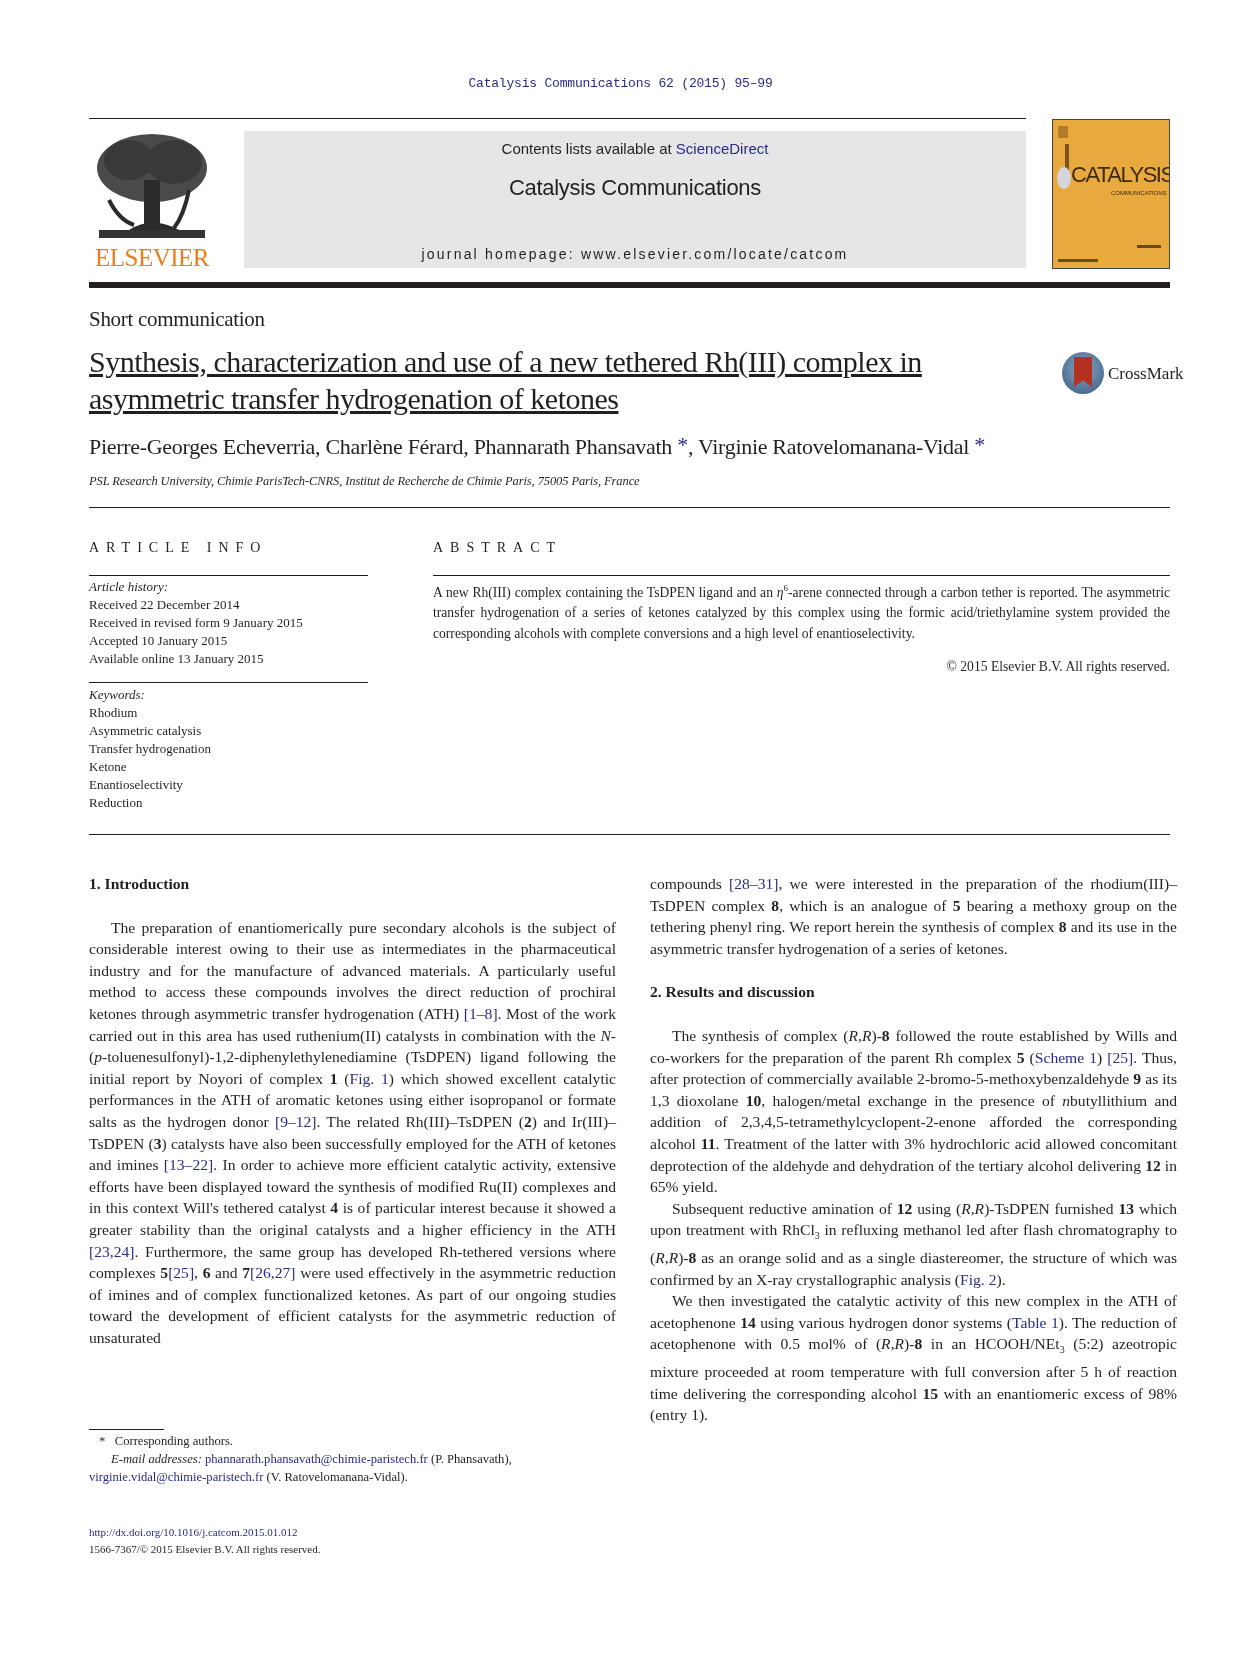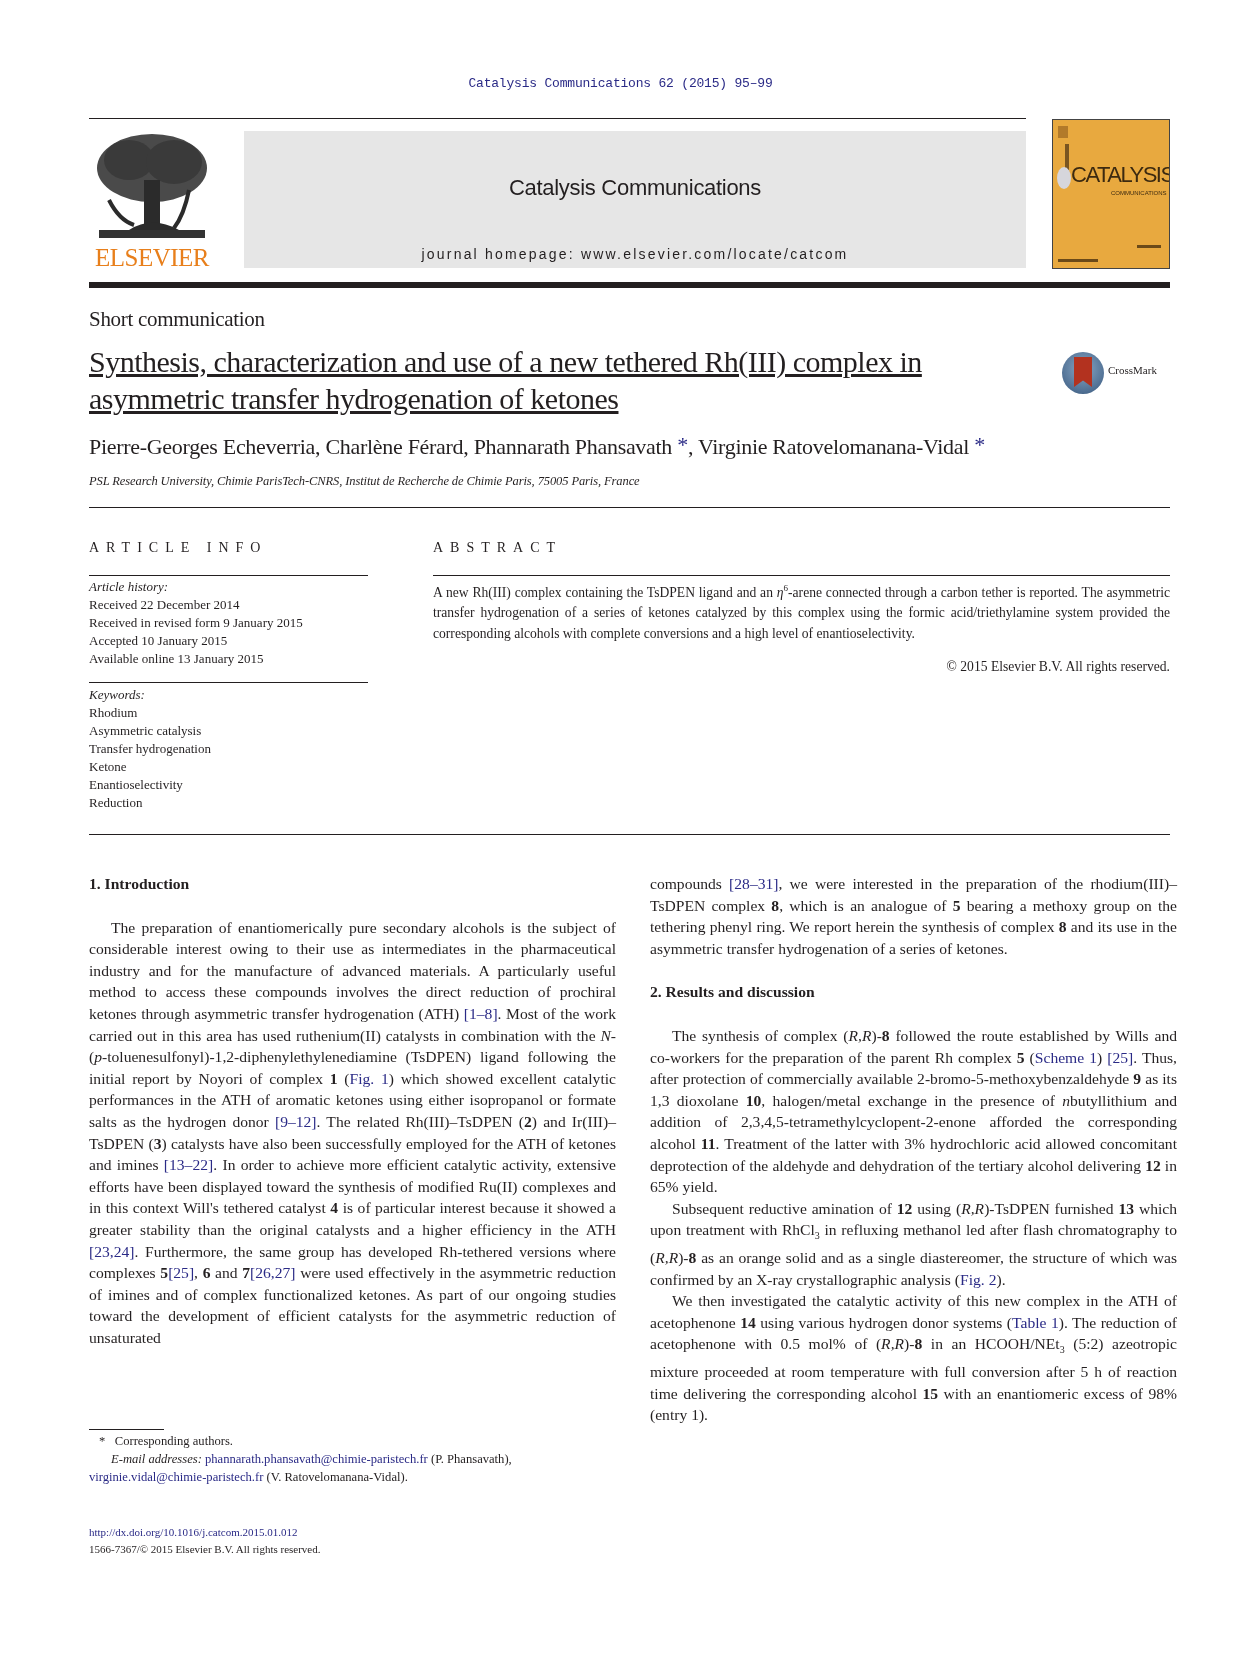--- a/index.html
+++ b/index.html
@@ -32,21 +32,21 @@
   .cover .c-sd { position:absolute; bottom: 20px; right: 8px; width: 24px; height: 3px; background:#6b4a18; }
   .rule-thick { top: 282px; left: 89px; width: 1081px; height: 6px; background: #231f20; }
 
   .section-type { top: 307px; left: 89px; font-size: 21px; font-family:"Liberation Serif", serif; letter-spacing:-0.3px; }
   .title { top: 343px; left: 89px; width: 930px; font-size: 30px; line-height: 37px; letter-spacing: -0.5px; }
   .crossmark { top: 352px; left: 1062px; width: 130px; height: 46px; }
   .crossmark .cm-circle { position:absolute; left:0; top:0; width: 42px; height: 42px; border-radius: 50%;
         background: radial-gradient(circle at 50% 40%, #8aa9c7 0%, #4f6f93 70%, #32506f 100%); }
   .crossmark .cm-ribbon { position:absolute; left: 12px; top: 5px; width: 18px; height: 30px; background:#b3321f;
         clip-path: polygon(0 0,100% 0,100% 100%,50% 78%,0 100%); }
-  .crossmark .cm-label { position:absolute; left: 46px; top: 12px; font-size: 11px; font-family: "Liberation Serif", serif; }
+  .crossmark .cm-label { position:absolute; left: 46px; top: 12px; font-size: 17px; font-family: "Liberation Serif", serif; }
   .authors { top: 432px; left: 89px; font-size: 22px; letter-spacing: -0.3px; white-space: nowrap; }
   .authors .star { color: #2a2a86; font-size: 22px; vertical-align: 2px; }
   .affil { top: 474px; left: 89px; font-size: 12.5px; font-style: italic; letter-spacing: -0.1px; }
   .rule-affil { top: 507px; left: 89px; width: 1081px; height: 1px; background:#231f20; }
 
   .ai-head { top: 540px; left: 89px; font-size: 14px; letter-spacing: 7px; font-family:"Liberation Serif", serif; }
   .ai-rule1 { top: 575px; left: 89px; width: 279px; height: 1px; background:#231f20; }
   .ai-block { left: 89px; font-size: 13px; line-height: 18px; }
   .ai-block .lbl { font-style: italic; }
   .ai-rule2 { top: 682px; left: 89px; width: 279px; height: 1px; background:#231f20; }
@@ -82,20 +82,23 @@
       <path d="M40 100 Q63 85 90 100 Z" fill="#2b2b2b"></path>
       <rect x="10" y="100" width="106" height="8" fill="#333"></rect>
       <path d="M20 70 Q30 90 45 95" stroke="#2b2b2b" stroke-width="4" fill="none"></path>
       <path d="M100 60 Q95 85 85 98" stroke="#2b2b2b" stroke-width="4" fill="none"></path>
     </g>
   </svg>
   <div class="logo-word">ELSEVIER</div>
 </div>
 
 <div class="abs banner">
+  <div class="contents">
+    <span>Contents lists available at </span><span class="link">ScienceDirect</span>
+  </div>
   <div class="jtitle">Catalysis Communications</div>
   <div class="homepage">journal homepage: www.elsevier.com/locate/catcom</div>
 </div>
 
 <div class="abs cover">
   <div class="c-logo"></div>
   <div class="c-vert"></div>
   <div class="c-oval"></div>
   <div class="c-title">CATALYSIS</div>
   <div class="c-sub">COMMUNICATIONS</div>

